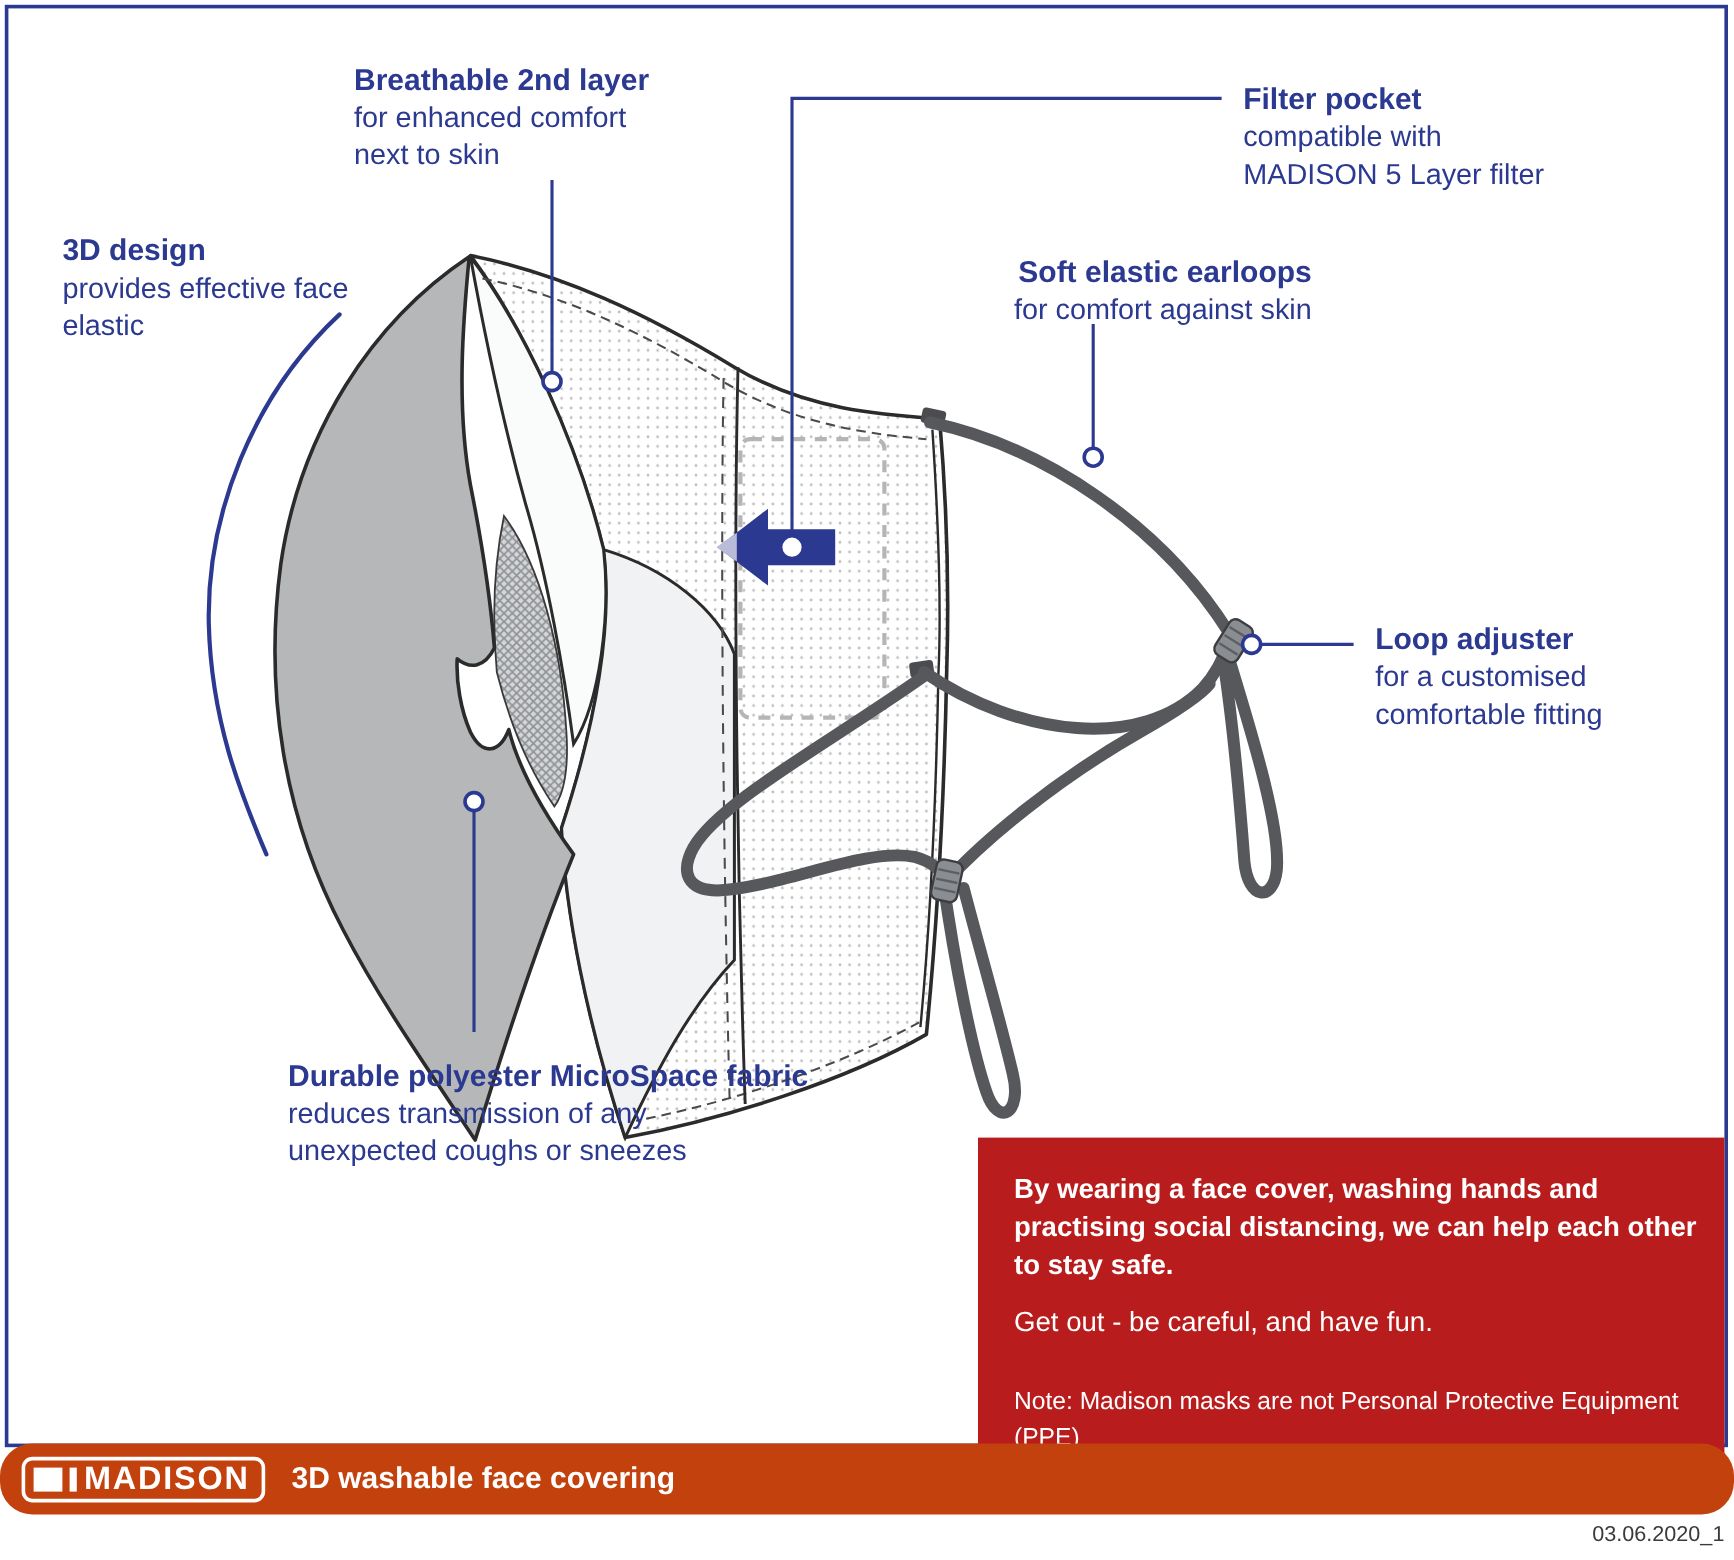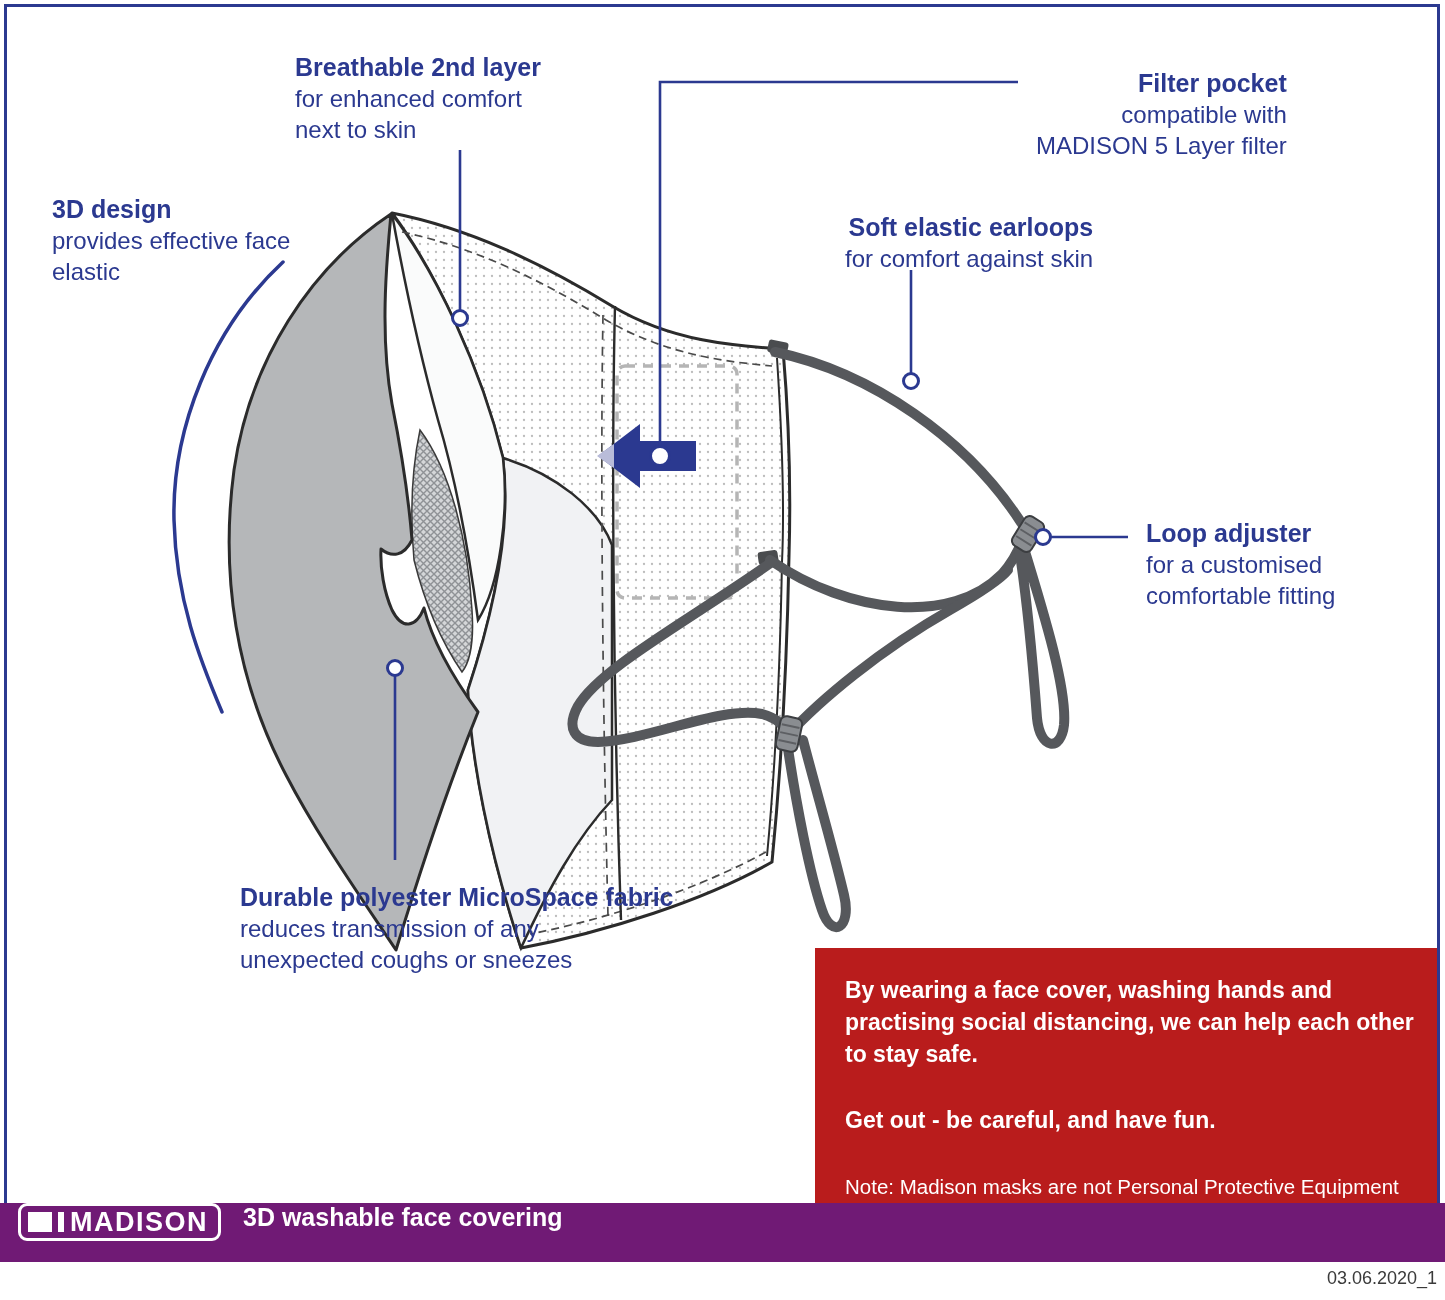--- a/index.html
+++ b/index.html
@@ -10,26 +10,26 @@
   svg.illus{position:absolute;left:0;top:0;width:1445px;height:1300px;}
 
   .lbl{position:absolute;color:#2b3990;}
   .lbl .t{font-weight:bold;font-size:25px;line-height:31px;}
   .lbl .b{font-weight:normal;font-size:24px;line-height:31px;}
 
   .infobox{position:absolute;left:815px;top:948px;width:622px;height:271px;
            background:#b91c1c;box-sizing:border-box;padding:26px 18px 0 30px;
            color:#ffffff;}
   .infobox .p1 div{font-weight:bold;font-size:23px;line-height:32px;}
-  .infobox .p2{margin-top:34px;font-weight:bold;font-size:23px;line-height:32px;}
+  .infobox .p2{margin-top:15px;font-weight:normal;font-size:23px;line-height:32px;}
   .infobox .p3{margin-top:36px;}
   .infobox .p3 div{font-weight:normal;font-size:20.5px;line-height:30px;}
 
   .footer{position:absolute;left:0;top:1203px;width:1445px;height:59px;
-          background:#701a75;display:flex;}
+          background:#c2410c;display:flex;align-items:center;border-radius:27px;}
   .logo{margin-left:18px;border:3px solid #ffffff;border-radius:9px;height:32px;
         padding:0 10px 0 7px;display:flex;align-items:center;gap:6px;
         color:#ffffff;font-weight:bold;font-size:27px;letter-spacing:1.5px;}
   .logo-sq{width:24px;height:20px;background:#ffffff;display:inline-block;}
   .logo-bar{width:6px;height:20px;background:#ffffff;display:inline-block;}
   .tagline{margin-left:22px;color:#ffffff;font-weight:bold;font-size:25px;}
   .version{position:absolute;top:1268px;right:8px;font-size:18px;color:#3a3a3a;}
 </style>
 </head>
 <body>
@@ -125,21 +125,21 @@
       <circle cx="395" cy="668" r="7.5"></circle>
     </g>
   </svg>
 
   <div class="lbl" style="left:295px;top:52px;">
     <div class="t">Breathable 2nd layer</div>
     <div class="b">for enhanced comfort</div>
     <div class="b">next to skin</div>
   </div>
 
-  <div class="lbl" style="left:1036px;top:68px;text-align:right;">
+  <div class="lbl" style="left:1036px;top:68px;">
     <div class="t">Filter pocket</div>
     <div class="b">compatible with</div>
     <div class="b">MADISON 5 Layer filter</div>
   </div>
 
   <div class="lbl" style="left:52px;top:194px;">
     <div class="t">3D design</div>
     <div class="b">provides effective face</div>
     <div class="b">elastic</div>
   </div>

